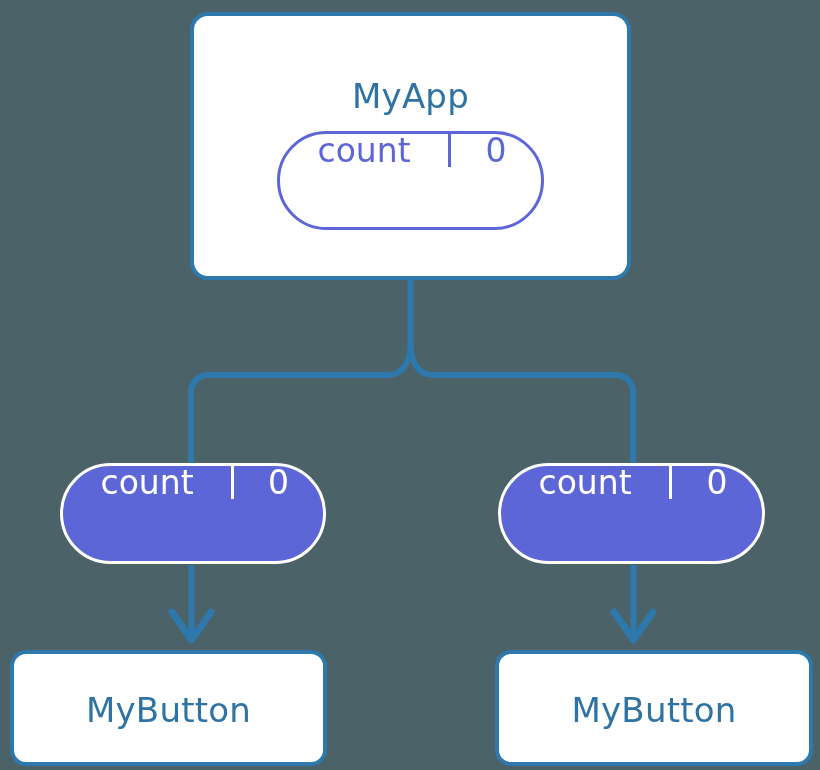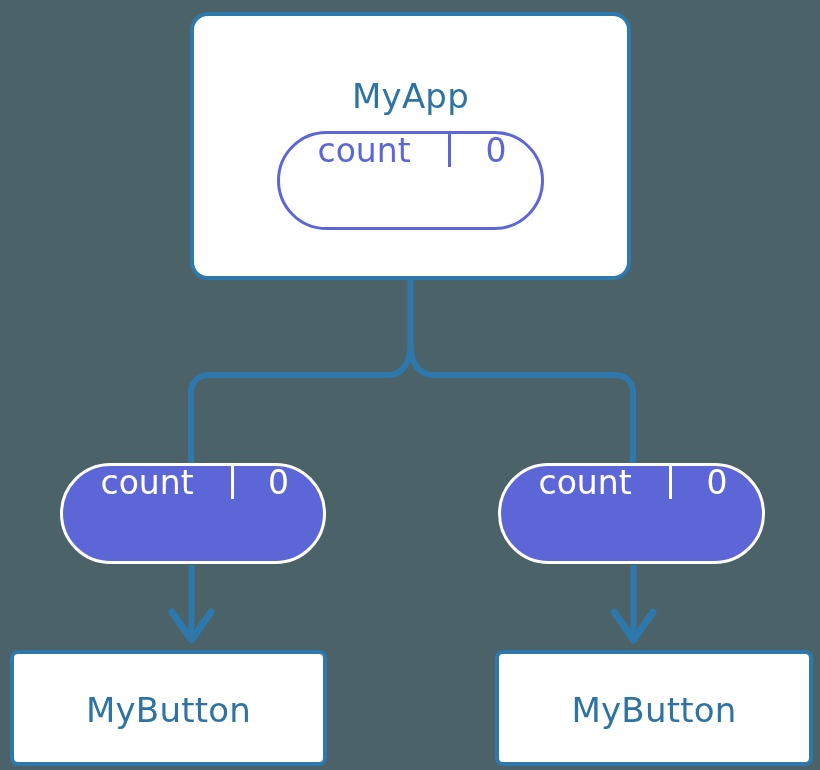--- a/index.html
+++ b/index.html
@@ -26,21 +26,21 @@
     width: 820px;
     height: 770px;
     pointer-events: none;
   }
 
   
   .comp-box {
     position: absolute;
     background: #ffffff;
     border: 4px solid #2e78ab;
-    border-radius: 8px;
+    border-radius: 16px;
     box-sizing: border-box;
   }
   .comp-title {
     color: #2e73a3;
     font-size: 34px;
     text-align: center;
     letter-spacing: 0.2px;
     line-height: 1;
     white-space: nowrap;
   }

